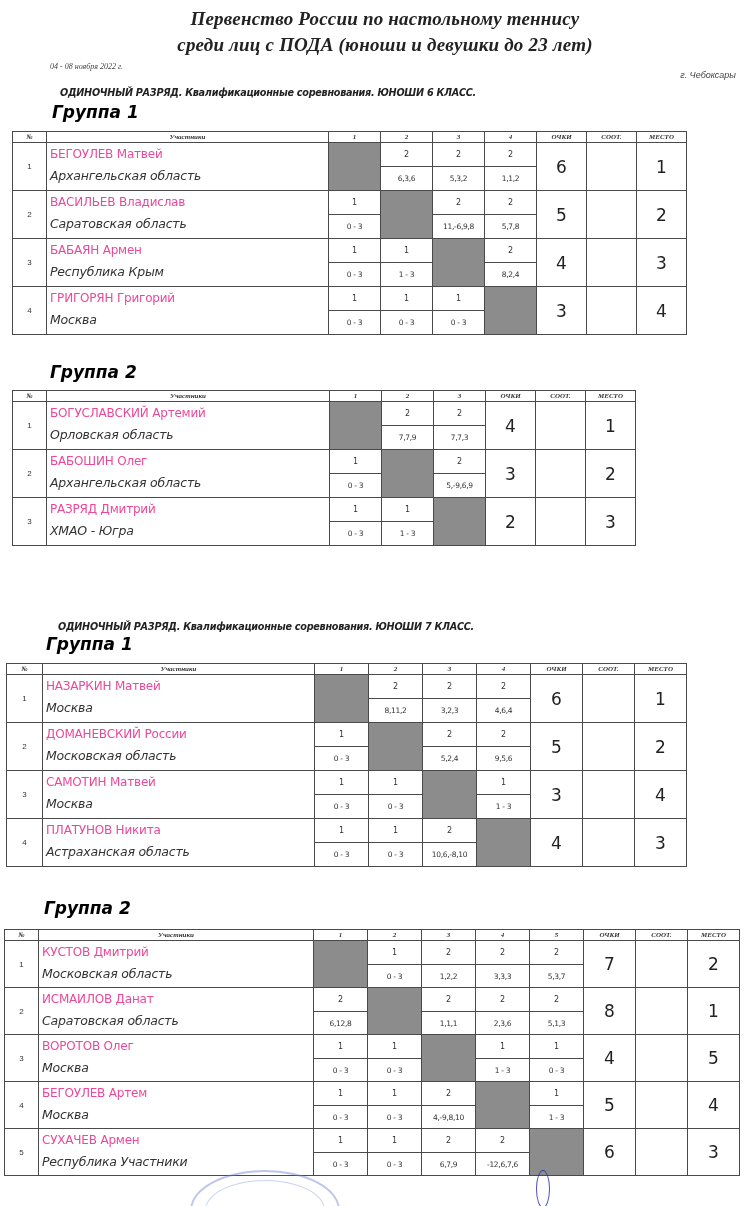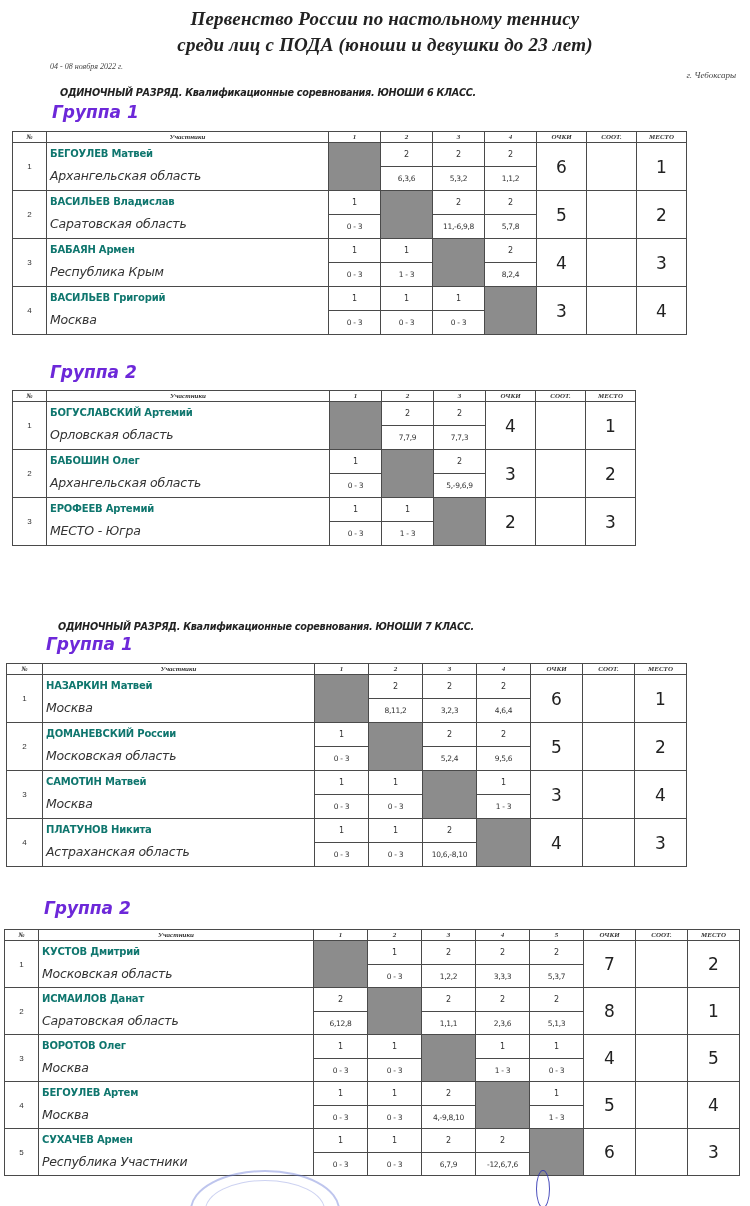--- a/index.html
+++ b/index.html
@@ -6,36 +6,36 @@
   html, body { width: 750px; height: 1206px; background: #ffffff; overflow: hidden; }
   body { position: relative; font-family: "Liberation Sans", sans-serif; color: #1a1a1a; }
 
   .title { position: absolute; left: 0; width: 750px; text-align: center;
     font-family: "Liberation Serif", serif; font-style: italic; font-weight: bold;
     font-size: 19px; color: #222; letter-spacing: 0.2px; }
   .title.l1 { top: 8px; left: 10px; }
   .title.l2 { top: 34px; left: 10px; }
   .date { position: absolute; top: 62px; left: 50px; font-family: "Liberation Serif", serif;
     font-style: italic; font-size: 8px; color: #444; }
-  .city { position: absolute; top: 70px; right: 14px; font-family: Liberation Serif, serif;
+  .city { position: absolute; top: 70px; right: 14px; font-family: Liberation Sans, sans-serif;
     font-style: italic; font-size: 9px; color: #444; }
 
   .section-title { position: absolute; font-family: "DejaVu Sans", sans-serif; font-weight: bold;
     font-style: italic; font-size: 10.5px; color: #222; letter-spacing: -0.3px; transform: scaleX(0.92); transform-origin: left center; }
   .group-title { position: absolute; font-family: "DejaVu Sans", sans-serif; font-weight: bold;
-    font-style: italic; font-size: 17px; color: #6d28d9; }
+    font-style: italic; font-size: 17px; color: #000000; }
 
   table.rr { position: absolute; border-collapse: collapse; table-layout: fixed; }
   table.rr td, table.rr th { border: 1px solid #4a4a4a; padding: 0; overflow: hidden; white-space: nowrap; }
   table.rr th { height: 11px; font-family: "Liberation Serif", serif; font-style: italic; font-weight: bold;
     font-size: 7px; color: #333; text-align: center; line-height: 10px; }
   table.rr .num { text-align: center; font-size: 8px; color: #333; vertical-align: middle; }
   table.rr .name-cell { padding-left: 3px; vertical-align: top; }
-  .pname { display: block; font-family: "DejaVu Sans", sans-serif; font-weight: bold; font-size: 10px;
-    line-height: 22px; height: 22px; color: #0f766e; letter-spacing: -0.2px; }
+  .pname { display: block; font-family: "DejaVu Sans", sans-serif; font-weight: normal; font-size: 12px;
+    line-height: 22px; height: 22px; color: #ec4899; letter-spacing: -0.2px; }
   .pregion { display: block; font-family: "DejaVu Sans", sans-serif; font-style: italic; font-size: 12.5px;
     line-height: 22px; height: 22px; color: #333; letter-spacing: -0.2px; border-top: 0; }
   table.rr td.score { text-align: center; font-size: 8px; height: 22px; line-height: 21px; color: #333;
     font-family: "DejaVu Sans", sans-serif; }
   table.rr td.score.sets { font-size: 7.5px; letter-spacing: -0.3px; }
   table.rr td.self { background: #8c8c8c; }
   table.rr td.big { text-align: center; font-family: "DejaVu Sans", sans-serif; font-size: 17px; color: #222; vertical-align: middle; }
   table.rr td.blank { background: #fff; }
 
   .stamp { position: absolute; left: 190px; top: 1170px; width: 150px; height: 80px;
@@ -135,21 +135,21 @@
           <td class="big" rowspan="2">3</td>
         </tr>
         <tr style="height:24px">
           <td class="score sets">0 - 3</td>
           <td class="score sets">1 - 3</td>
           <td class="score sets">8,2,4</td>
         </tr>
         <tr style="height:24px">
           <td class="num" rowspan="2">4</td>
           <td class="name-cell" rowspan="2">
-            <span class="pname">ВАСИЛЬЕВ Григорий</span>
+            <span class="pname">ГРИГОРЯН Григорий</span>
             <span class="pregion">Москва</span>
           </td>
           <td class="score">1</td>
           <td class="score">1</td>
           <td class="score">1</td>
           <td class="self" rowspan="2"></td>
           <td class="big" rowspan="2">3</td>
           <td class="big blank" rowspan="2"></td>
           <td class="big" rowspan="2">4</td>
         </tr>
@@ -216,22 +216,22 @@
           <td class="big blank" rowspan="2"></td>
           <td class="big" rowspan="2">2</td>
         </tr>
         <tr style="height:24px">
           <td class="score sets">0 - 3</td>
           <td class="score sets">5,-9,6,9</td>
         </tr>
         <tr style="height:24px">
           <td class="num" rowspan="2">3</td>
           <td class="name-cell" rowspan="2">
-            <span class="pname">ЕРОФЕЕВ Артемий</span>
-            <span class="pregion">МЕСТО - Югра</span>
+            <span class="pname">РАЗРЯД Дмитрий</span>
+            <span class="pregion">ХМАО - Югра</span>
           </td>
           <td class="score">1</td>
           <td class="score">1</td>
           <td class="self" rowspan="2"></td>
           <td class="big" rowspan="2">2</td>
           <td class="big blank" rowspan="2"></td>
           <td class="big" rowspan="2">3</td>
         </tr>
         <tr style="height:24px">
           <td class="score sets">0 - 3</td>

